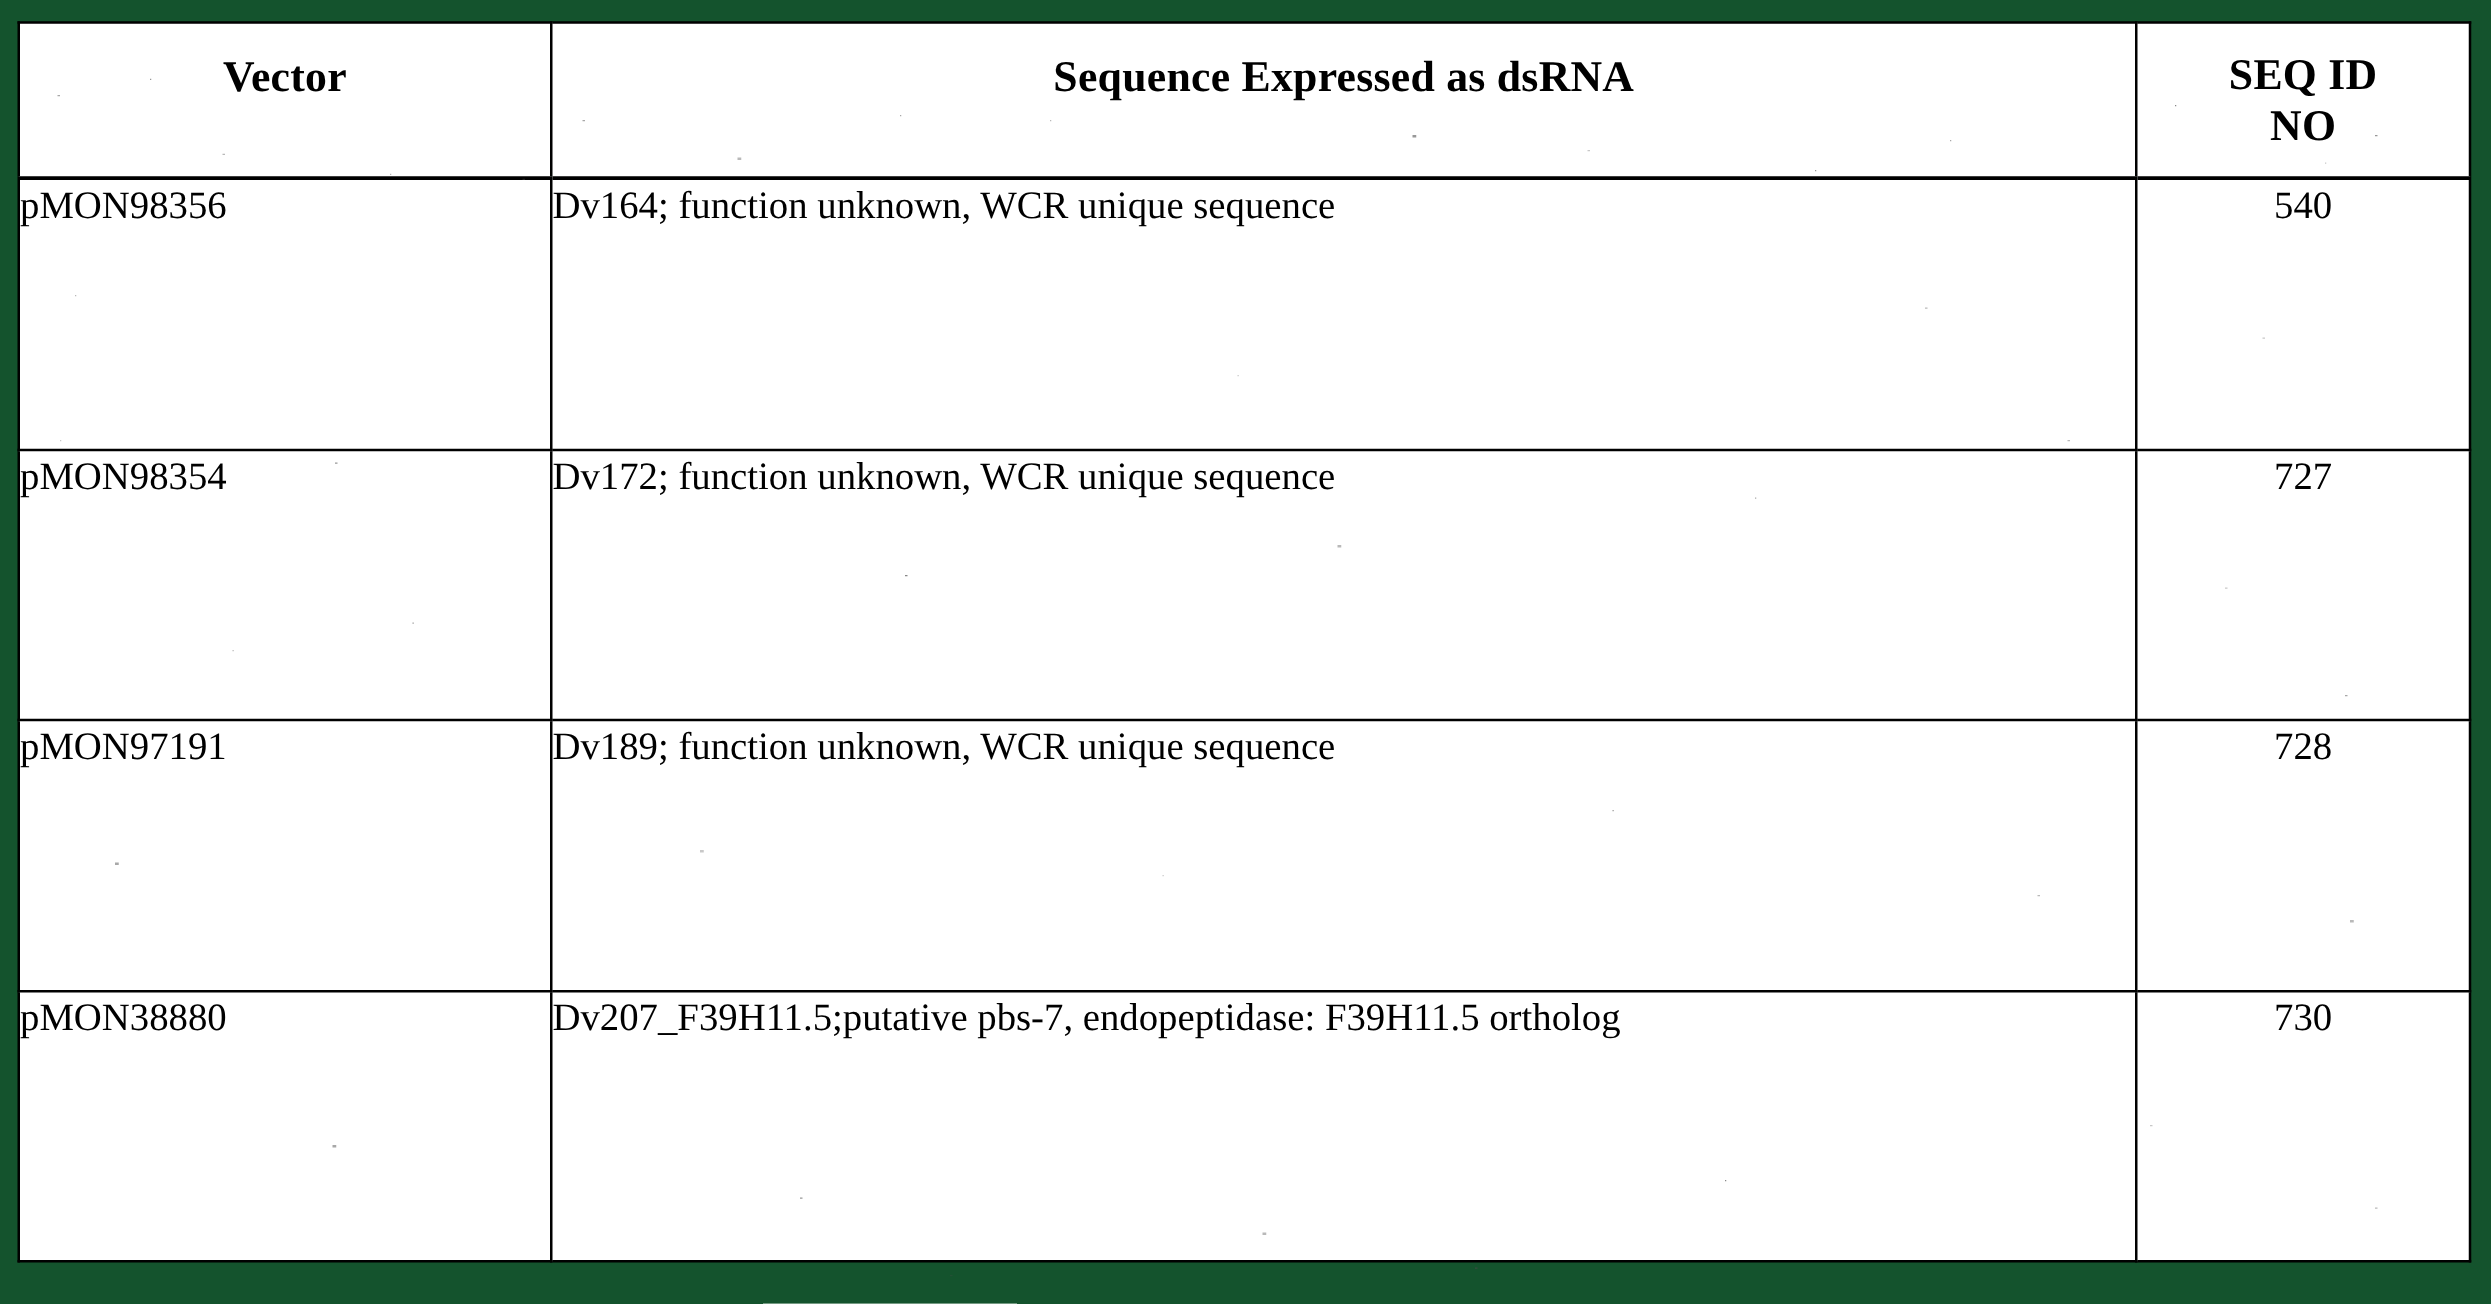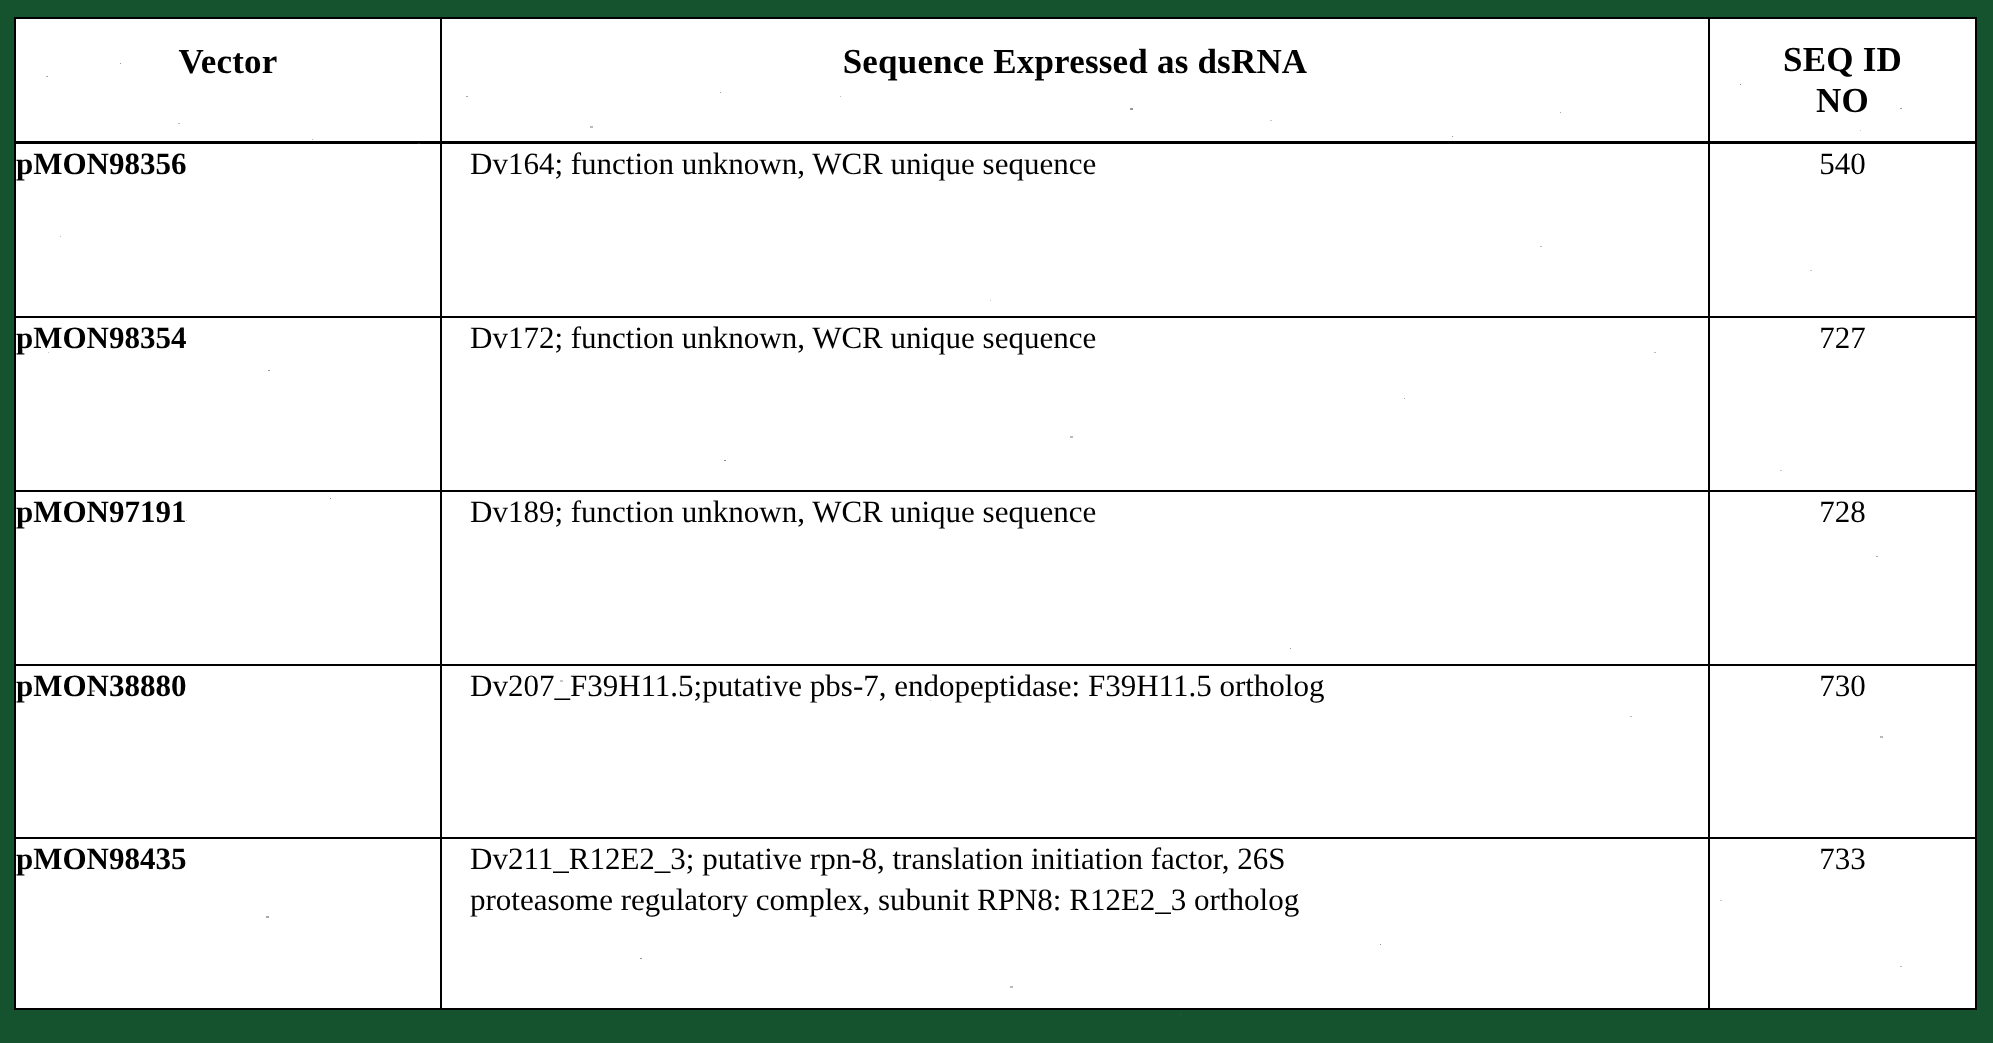--- a/index.html
+++ b/index.html
@@ -76,29 +76,29 @@
     padding-top: 22px;
     display: block;
   }
   .th-seqid .th-inner { padding-top: 20px; }
 
   
   #vector-table tbody td {
     font-size: 31px;
     line-height: 1.30;
   }
-  .cell-vector   { padding: 10px 0 0 14px; text-align: left; font-weight: bold; }
+  .cell-vector   { padding: 10px 0 0 14px; text-align: left; }
   .cell-sequence { padding: 10px 14px 0 16px; text-align: left; }
   .cell-seqid    { padding: 10px 0 0 0; text-align: center; }
 
   
   tr.r-tall td  { height: 82px; }
   tr.r-two  td  { height: 58px; }
 
-  .seq-line { display: block; white-space: nowrap; margin-left: 28px; }
+  .seq-line { display: block; white-space: nowrap; }
 
   
   #vector-table th, #vector-table td { text-rendering: geometricPrecision; }
 </style>
 </head>
 <body>
 
 <div id="scan-page">
 
   <table id="vector-table">
@@ -145,28 +145,20 @@
             <span class="seq-line">Dv189; function unknown, WCR unique sequence</span>
           </td>
           <td class="cell-seqid">728</td>
         </tr>
         <tr class="r-tall">
           <td class="cell-vector">pMON38880</td>
           <td class="cell-sequence">
             <span class="seq-line">Dv207_F39H11.5;putative pbs-7, endopeptidase: F39H11.5 ortholog</span>
           </td>
           <td class="cell-seqid">730</td>
-        </tr>
-        <tr class="r-two">
-          <td class="cell-vector">pMON98435</td>
-          <td class="cell-sequence">
-            <span class="seq-line">Dv211_R12E2_3; putative rpn-8, translation initiation factor, 26S</span>
-            <span class="seq-line">proteasome regulatory complex, subunit RPN8: R12E2_3 ortholog</span>
-          </td>
-          <td class="cell-seqid">733</td>
         </tr>
       </tbody>
   </table>
 
   <div id="speckle-layer">
       <i style="left: 46px; top: 76px; width: 2px; height: 1px; opacity: 0.48;"></i>
       <i style="left: 120px; top: 63px; width: 1px; height: 1px; opacity: 0.57;"></i>
       <i style="left: 178px; top: 123px; width: 2px; height: 1px; opacity: 0.39;"></i>
       <i style="left: 312px; top: 139px; width: 1px; height: 1px; opacity: 0.39;"></i>
       <i style="left: 418px; top: 143px; width: 2px; height: 1px; opacity: 0.39;"></i>

